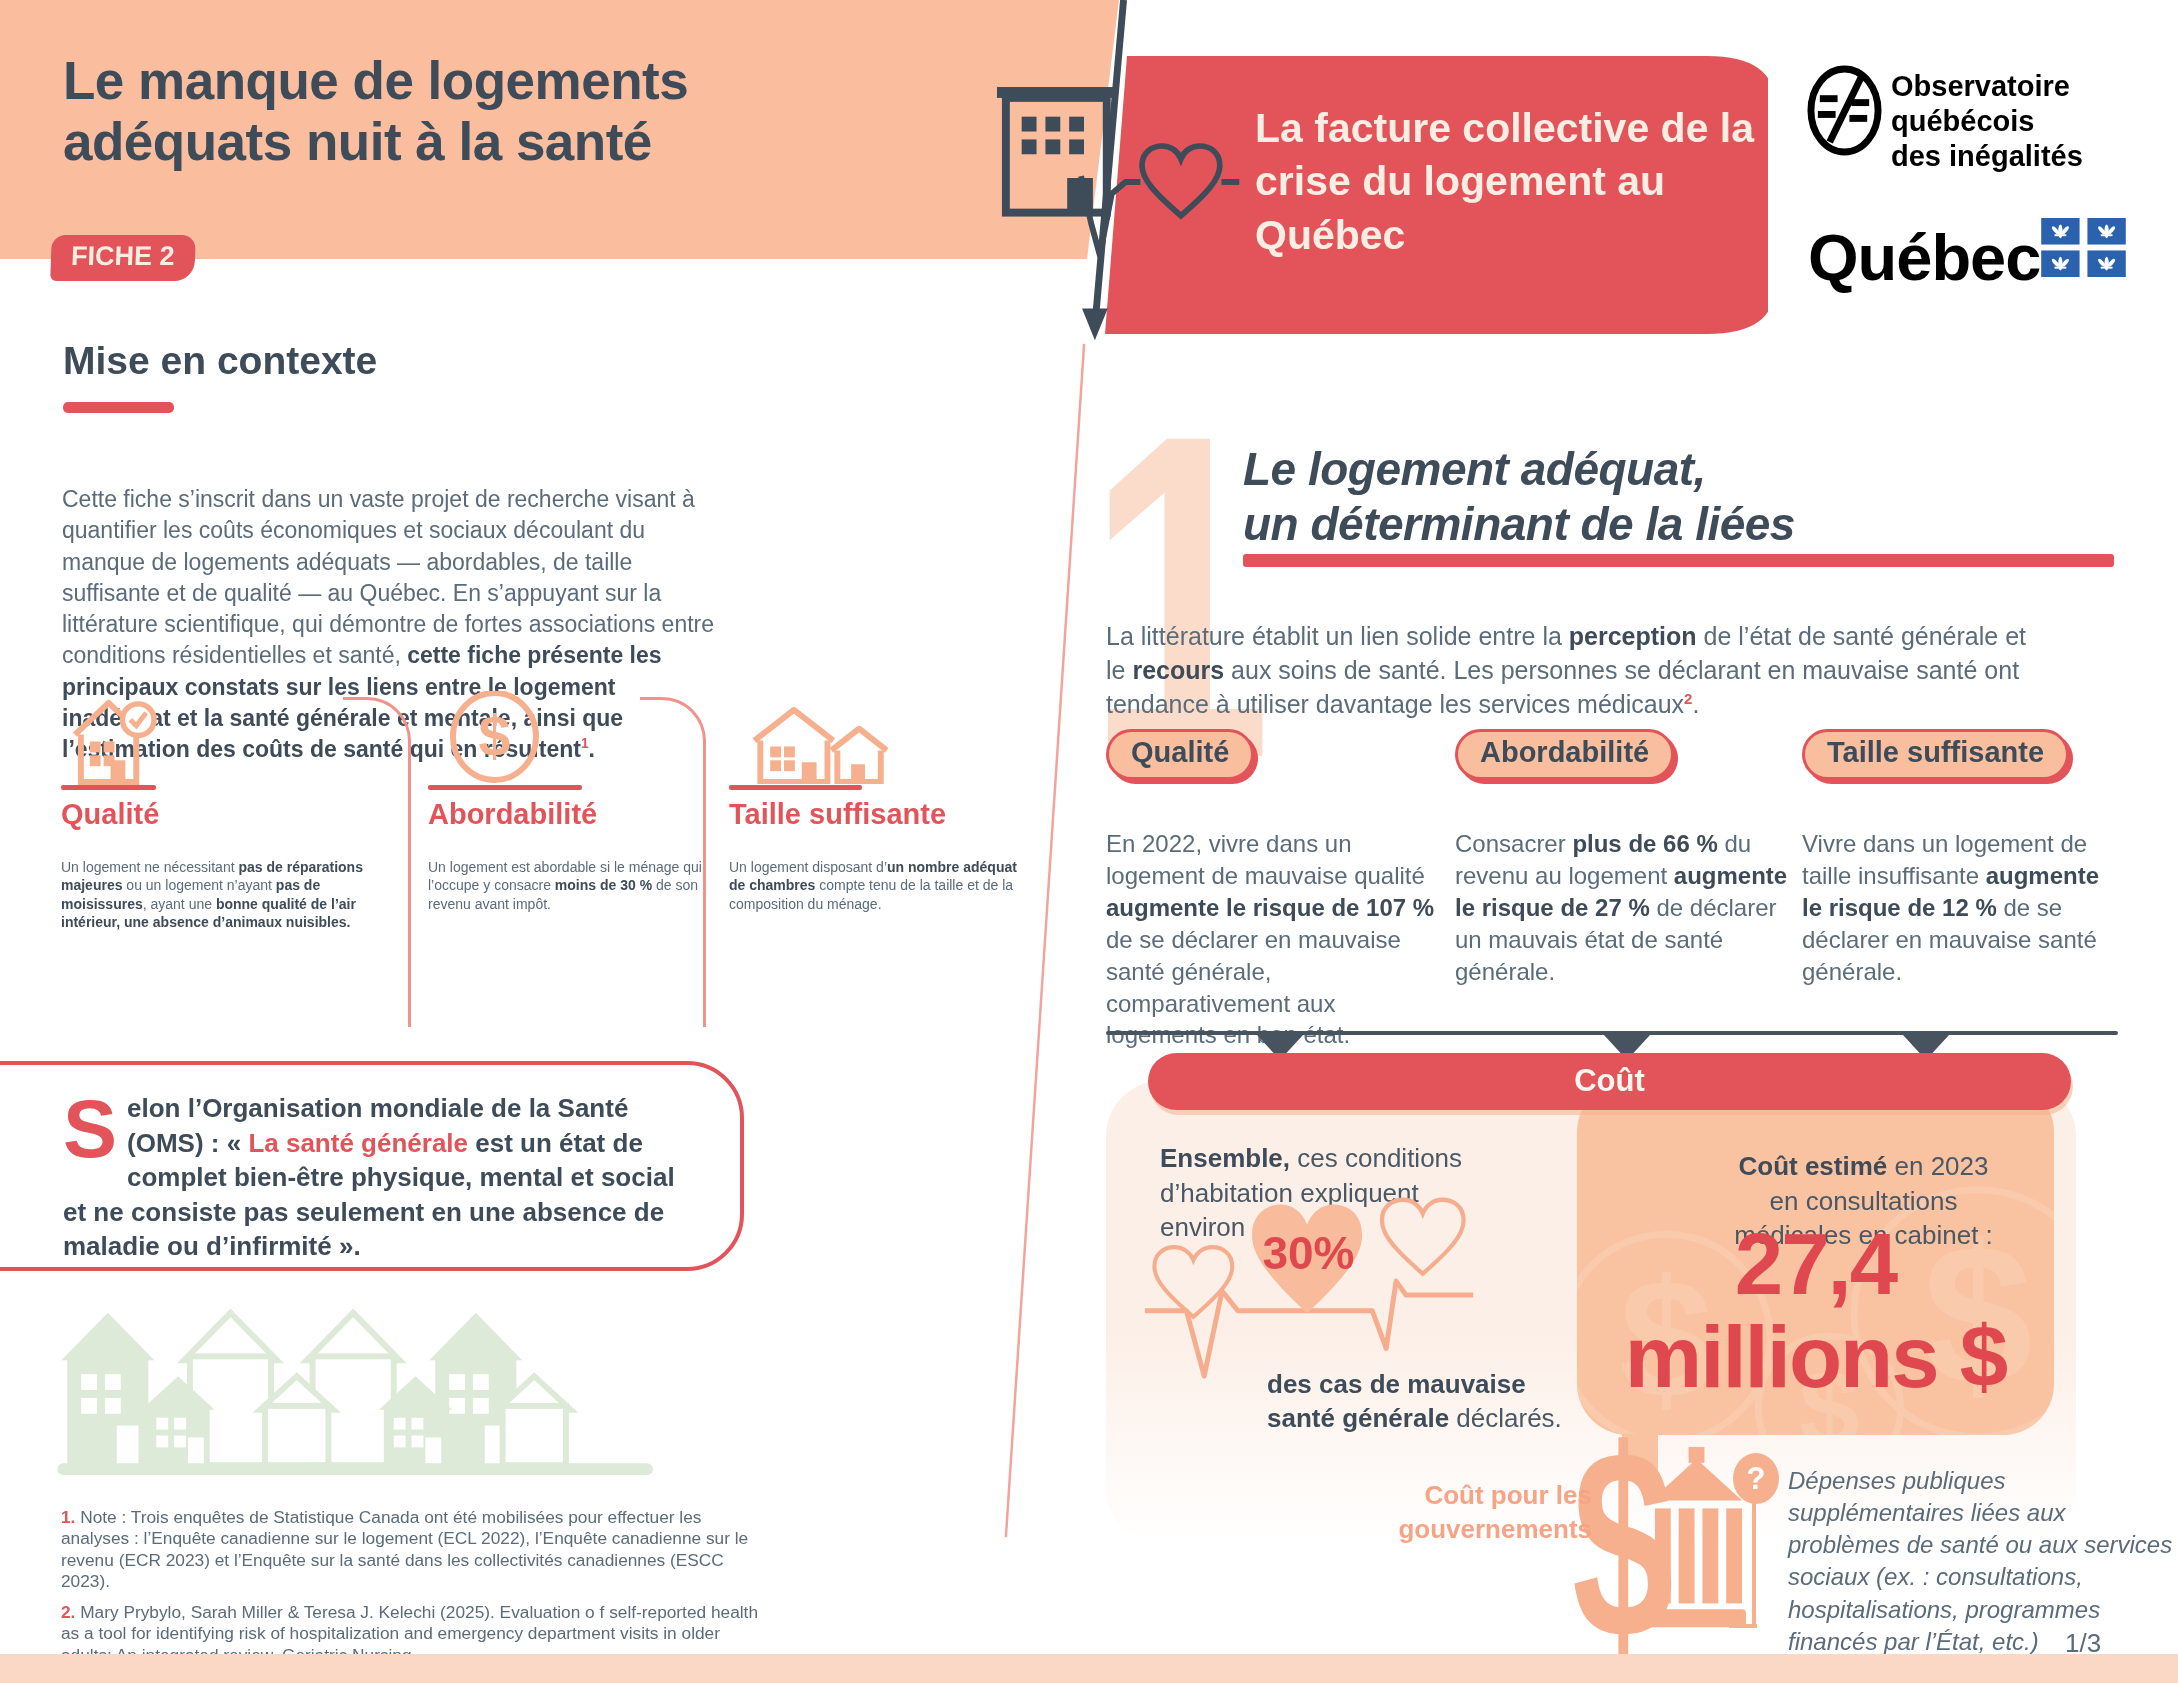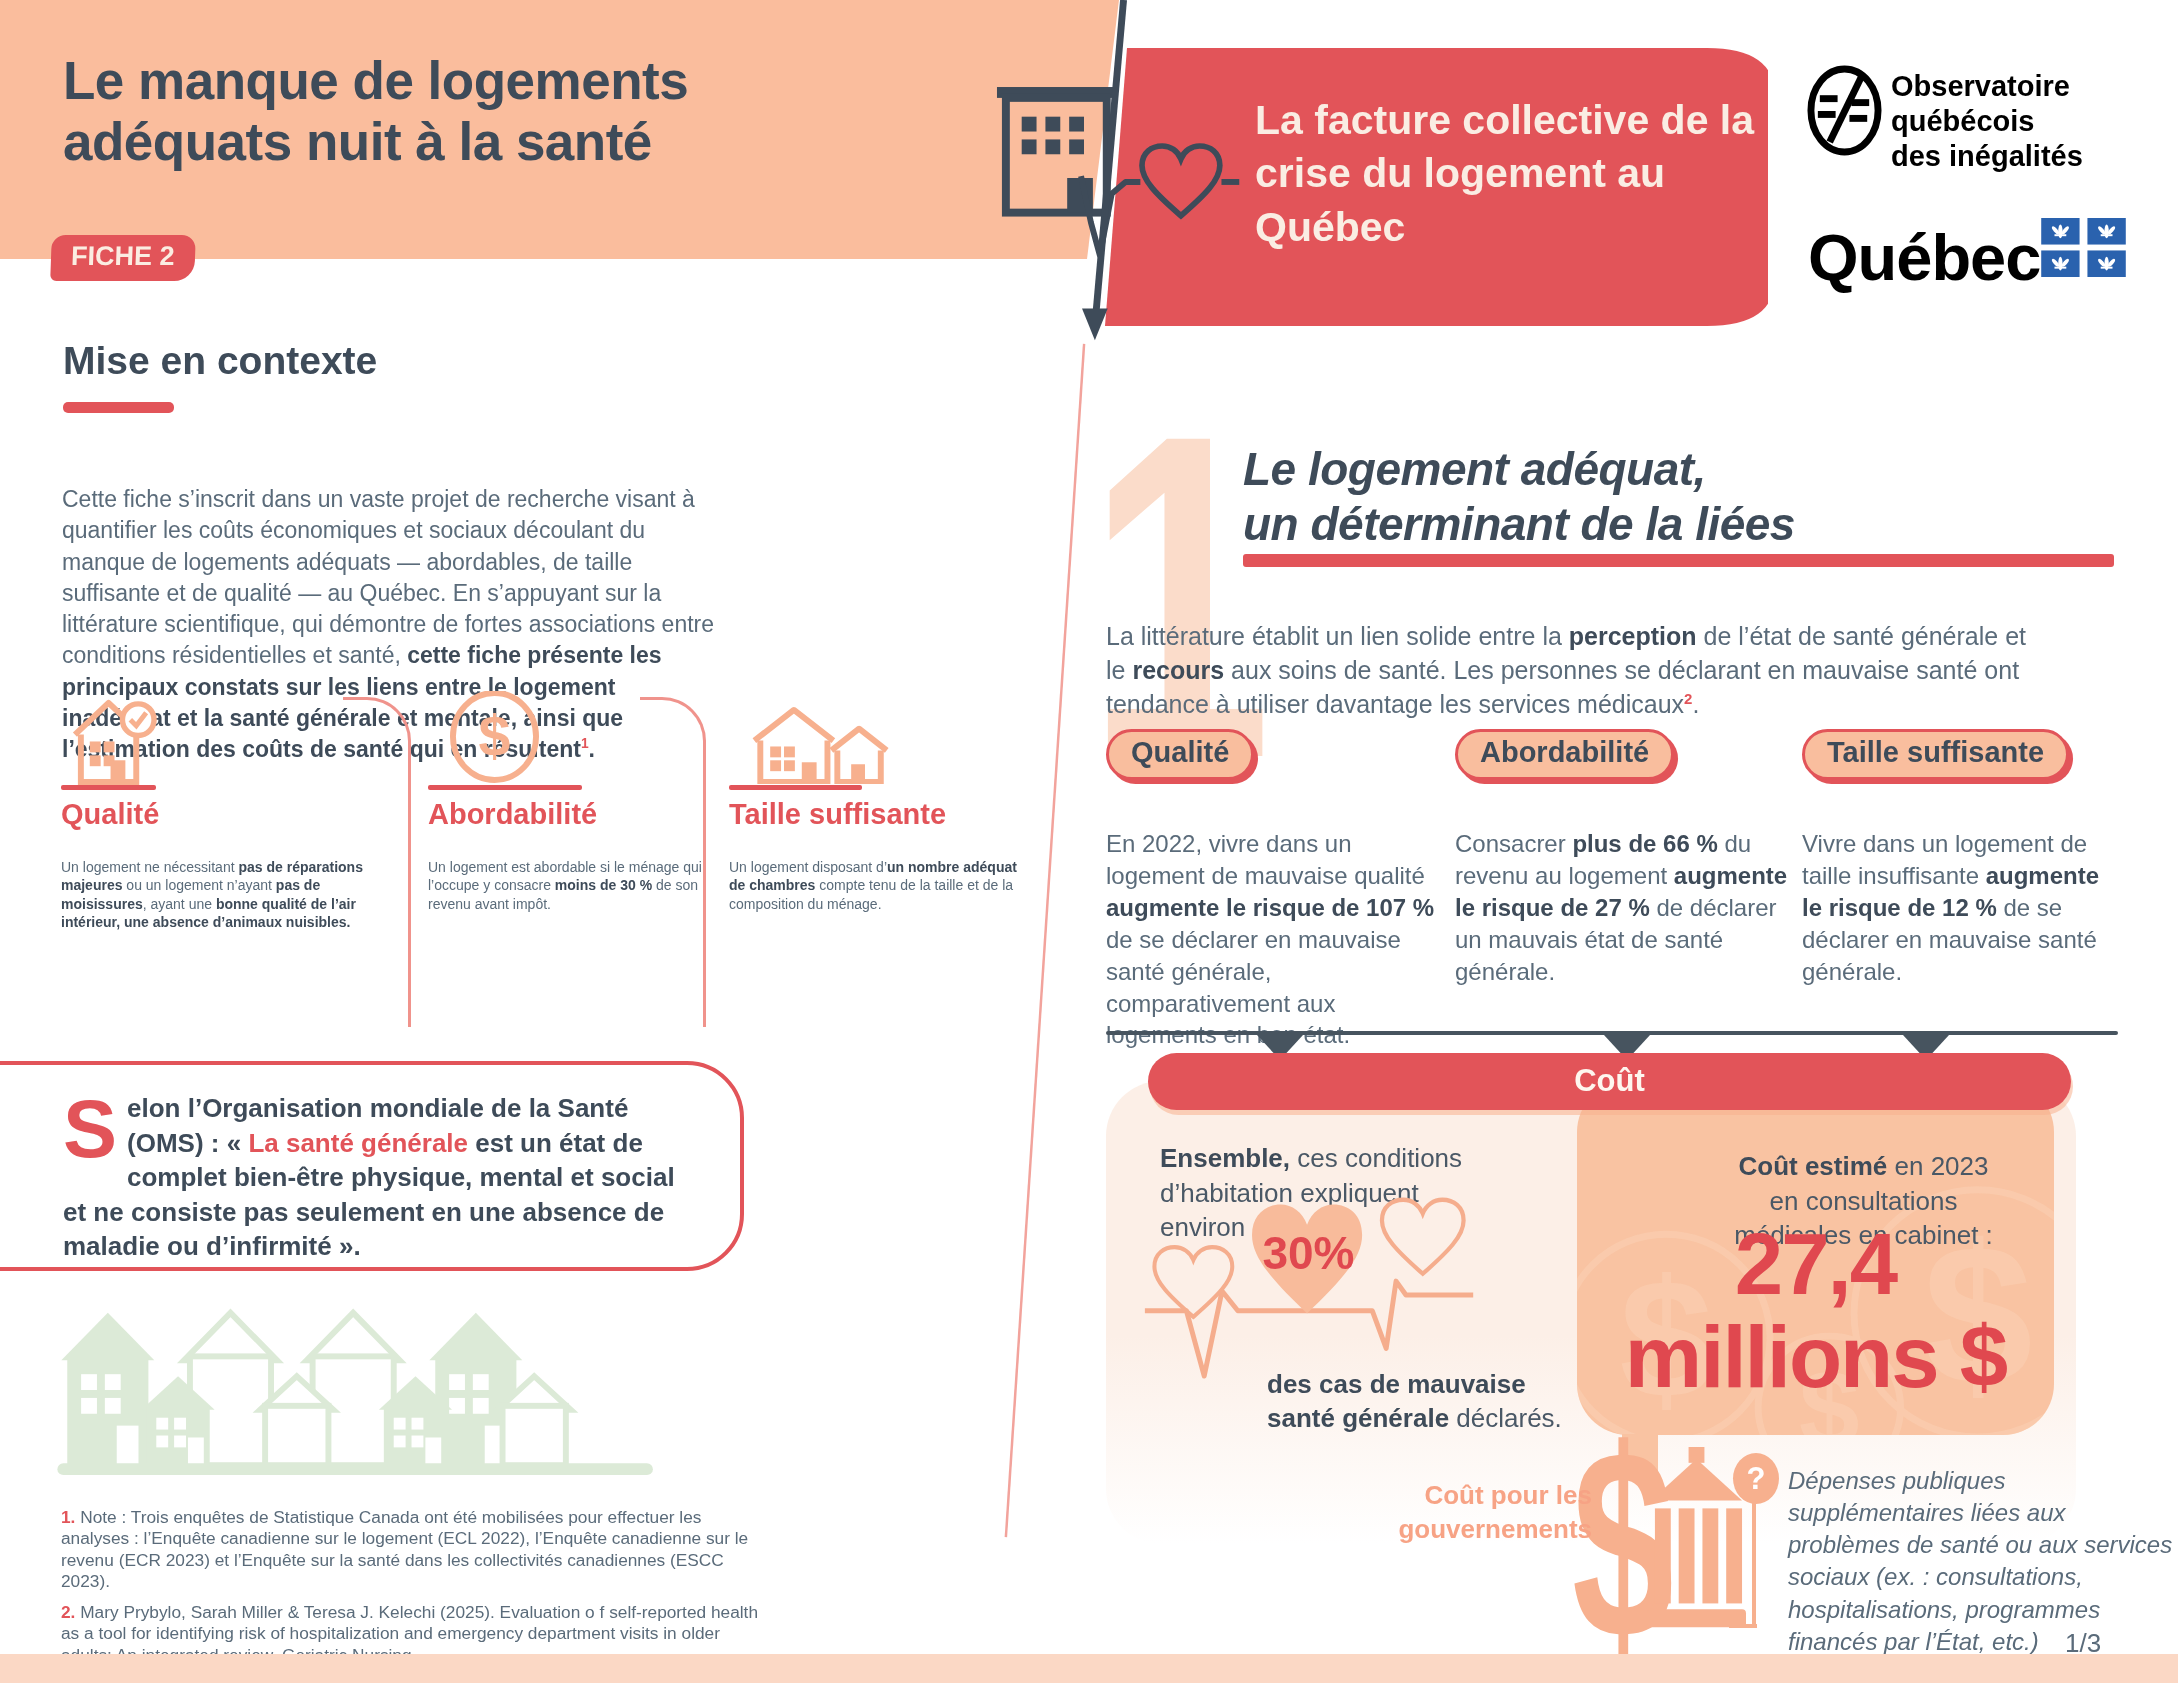--- a/index.html
+++ b/index.html
@@ -12,21 +12,21 @@
   .b{font-weight:700;color:var(--dark);}
   .red{color:var(--red);}
   sup{vertical-align:super;font-size:60%;font-weight:700;color:var(--red);}
 
   
   .peach-block{left:0;top:0;width:1119px;height:259px;background:var(--peach);
     clip-path:polygon(0 0,1119px 0,1087px 100%,0 100%);}
   .main-title{left:63px;top:50px;width:653px;font-size:53px;font-weight:700;color:var(--dark);line-height:1.16;letter-spacing:-0.5px;}
   .fiche-badge{left:51px;top:235px;background:var(--red);color:#FBEDE2;font-size:27px;font-weight:700;
     padding:6px 20px 9px;border-radius:14px 14px 20px 6px;transform:skewX(-2deg);}
-  .red-banner{left:1095px;top:48px;width:673px;height:294px;background:var(--red);
+  .red-banner{left:1095px;top:56px;width:673px;height:294px;background:var(--red);
     clip-path:path("M32 0 L612 0 Q680 0 680 48 L680 230 Q680 278 612 278 L10 278 Z");}
   .banner-text{left:160px;top:46px;width:507px;font-size:41px;font-weight:700;line-height:1.3;color:#FAEDE3;}
   .logo-org-text{left:1891px;top:69px;font-size:29px;font-weight:700;color:#000;line-height:1.2;}
   .quebec-word{left:1808px;top:220px;font-size:65px;font-weight:600;color:#000;letter-spacing:-1px;}
   .diag-sep-svg{left:990px;top:339px;}
 
   
   .mise-heading{left:63px;top:339px;font-size:39px;font-weight:700;color:var(--dark);}
   .mise-bar{left:63px;top:402px;width:111px;height:11px;background:var(--red);border-radius:5px;}
   .intro{left:62px;top:461px;width:653px;font-size:23px;line-height:1.36;color:var(--body);}

